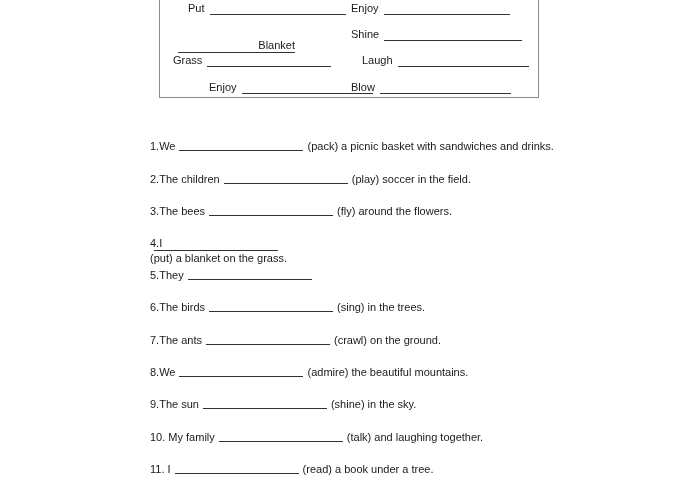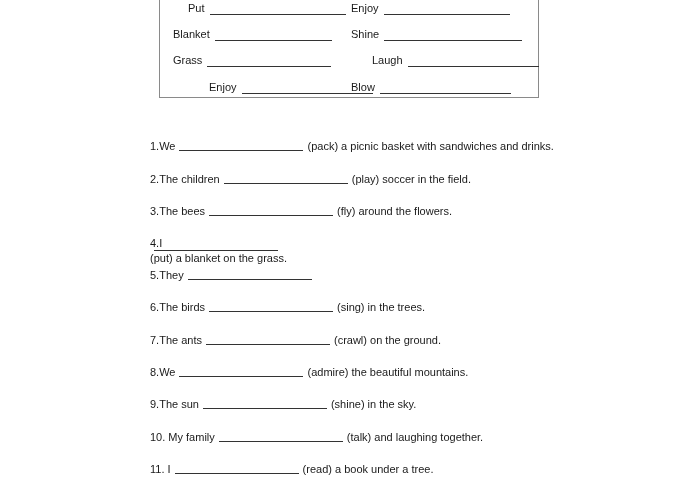--- a/index.html
+++ b/index.html
@@ -24,41 +24,41 @@
   </style>
 </head>
 <body>
 
 <div class="wordbox"></div>
 <div id="wb">
     <div class="wb-item" style="left: 188px; top: 1px;">
       <span>Put</span>
       <span class="line" style="width: 136px;"></span>
     </div>
-    <div class="wb-item" style="left: 173px; top: 27px;">
+    <div class="wb-item" style="left: 173px; top: 38px; flex-direction: column;">
       <span>Blanket</span>
       <span class="line" style="width: 117px;"></span>
     </div>
     <div class="wb-item" style="left: 173px; top: 53px;">
       <span>Grass</span>
       <span class="line" style="width: 124px;"></span>
     </div>
     <div class="wb-item" style="left: 173px; top: 80px; padding-left: 36px;">
       <span>Enjoy</span>
       <span class="line" style="width: 131px;"></span>
     </div>
     <div class="wb-item" style="left: 351px; top: 1px;">
       <span>Enjoy</span>
       <span class="line" style="width: 126px;"></span>
     </div>
     <div class="wb-item" style="left: 351px; top: 27px;">
       <span>Shine</span>
       <span class="line" style="width: 138px;"></span>
     </div>
-    <div class="wb-item" style="left: 352px; top: 53px; padding-left: 20px;">
+    <div class="wb-item" style="left: 342px; top: 53px; padding-left: 20px;">
       <span>Laugh</span>
       <span class="line" style="width: 131px;"></span>
     </div>
     <div class="wb-item" style="left: 351px; top: 80px;">
       <span>Blow</span>
       <span class="line" style="width: 131px;"></span>
     </div>
   </div>
 <div id="exlist">
     <div class="ex" style="top: 139px;">

